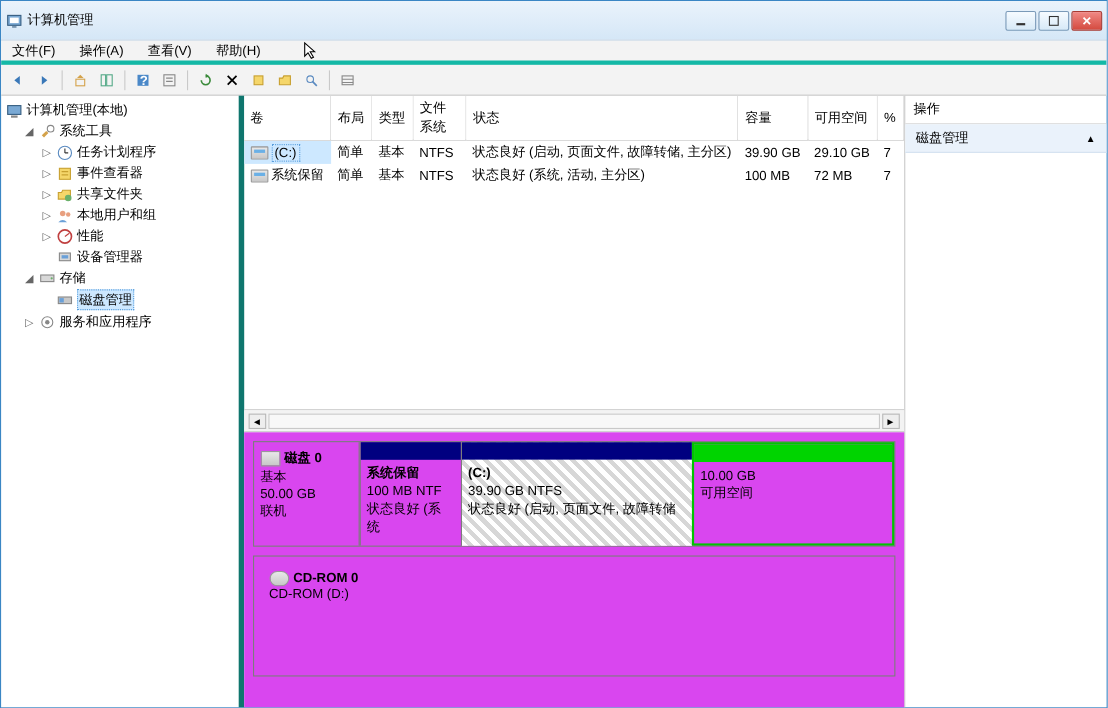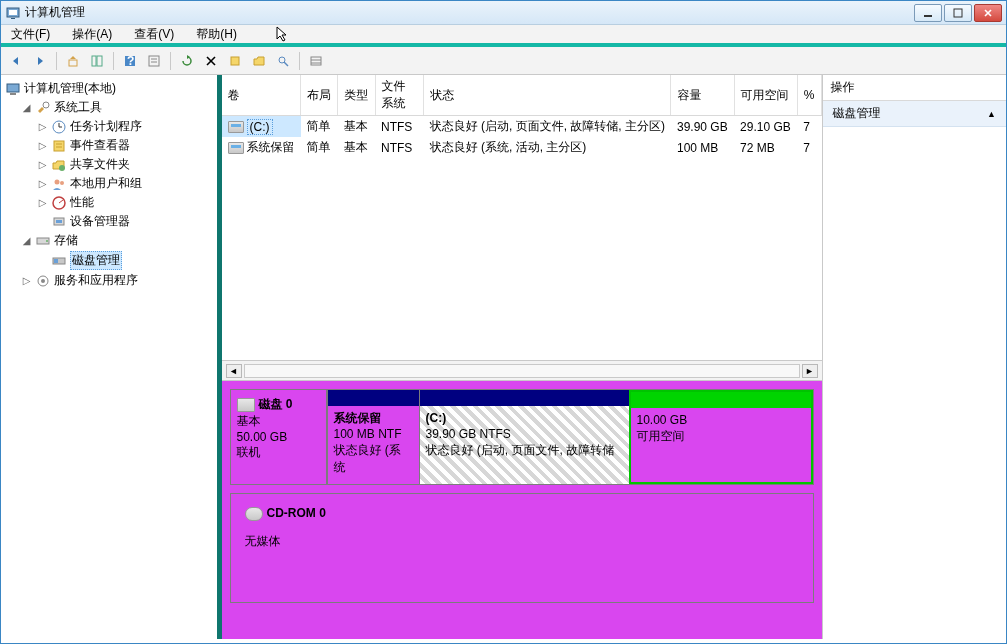--- a/index.html
+++ b/index.html
@@ -1,19 +1,19 @@
 <!DOCTYPE html>
 <html><head>
 <meta charset="utf-8">
 <style>
 * { box-sizing: border-box; margin: 0; padding: 0; font-family: "Microsoft YaHei", "SimSun", Tahoma, sans-serif; font-size: 12px; }
 body { background: #fff; width: 1007px; height: 644px; overflow: hidden; border: 1px solid #3a86c4; }
 
 
-.titlebar { height: 24px; background: linear-gradient(#eaf3fb, #d5e7f7); display: flex; align-items: center; padding: 0 4px; border-bottom: 1px solid #b8cee0; }
+.titlebar { height: 36px; background: linear-gradient(#eaf3fb, #d5e7f7); display: flex; align-items: center; padding: 0 4px; border-bottom: 1px solid #b8cee0; }
 .title-icon { width: 16px; height: 16px; margin-right: 4px; display: inline-flex; align-items: center; justify-content: center; }
 .title-text { flex: 1; color: #000; }
 .win-btns { display: flex; gap: 2px; }
 .win-btn { width: 28px; height: 18px; border: 1px solid #7a9ab8; background: linear-gradient(#f6fbff,#d7e9f7); border-radius: 2px; display: flex; align-items: center; justify-content: center; font-size: 10px; color: #333; }
 .win-btn.close { background: linear-gradient(#f08985,#d44a3f); border-color: #a83a32; color: #fff; font-weight: bold; }
 
 
 .menubar { height: 22px; display: flex; align-items: center; padding: 0 6px; gap: 14px; background: #f3f3f3; border-bottom: 4px solid #14b8a6; }
 .menu-item { padding: 2px 4px; cursor: default; }
 
@@ -404,22 +404,22 @@
               <div class="bar"></div>
               <div class="body ">10.00 GB<br>可用空间</div>
             </div>
           </div>
       </div>
 
       <div class="disk-block" style="min-height:110px;">
         <div class="disk-info" style="width:100%; border-right:none;">
           <div class="cdrom-info">
             <div><span class="dicon" style="border-radius:7px;"></span><b>CD-ROM 0</b></div>
+            <div>CD-ROM (D:)</div>
             <div style="height:12px;"></div>
-            <div>无媒体</div>
           </div>
         </div>
       </div>
     </div>
   </div>
 
   <div class="actions-panel">
     <div class="actions-header">操作</div>
     <div class="action-sect">
       <span>磁盘管理</span>

